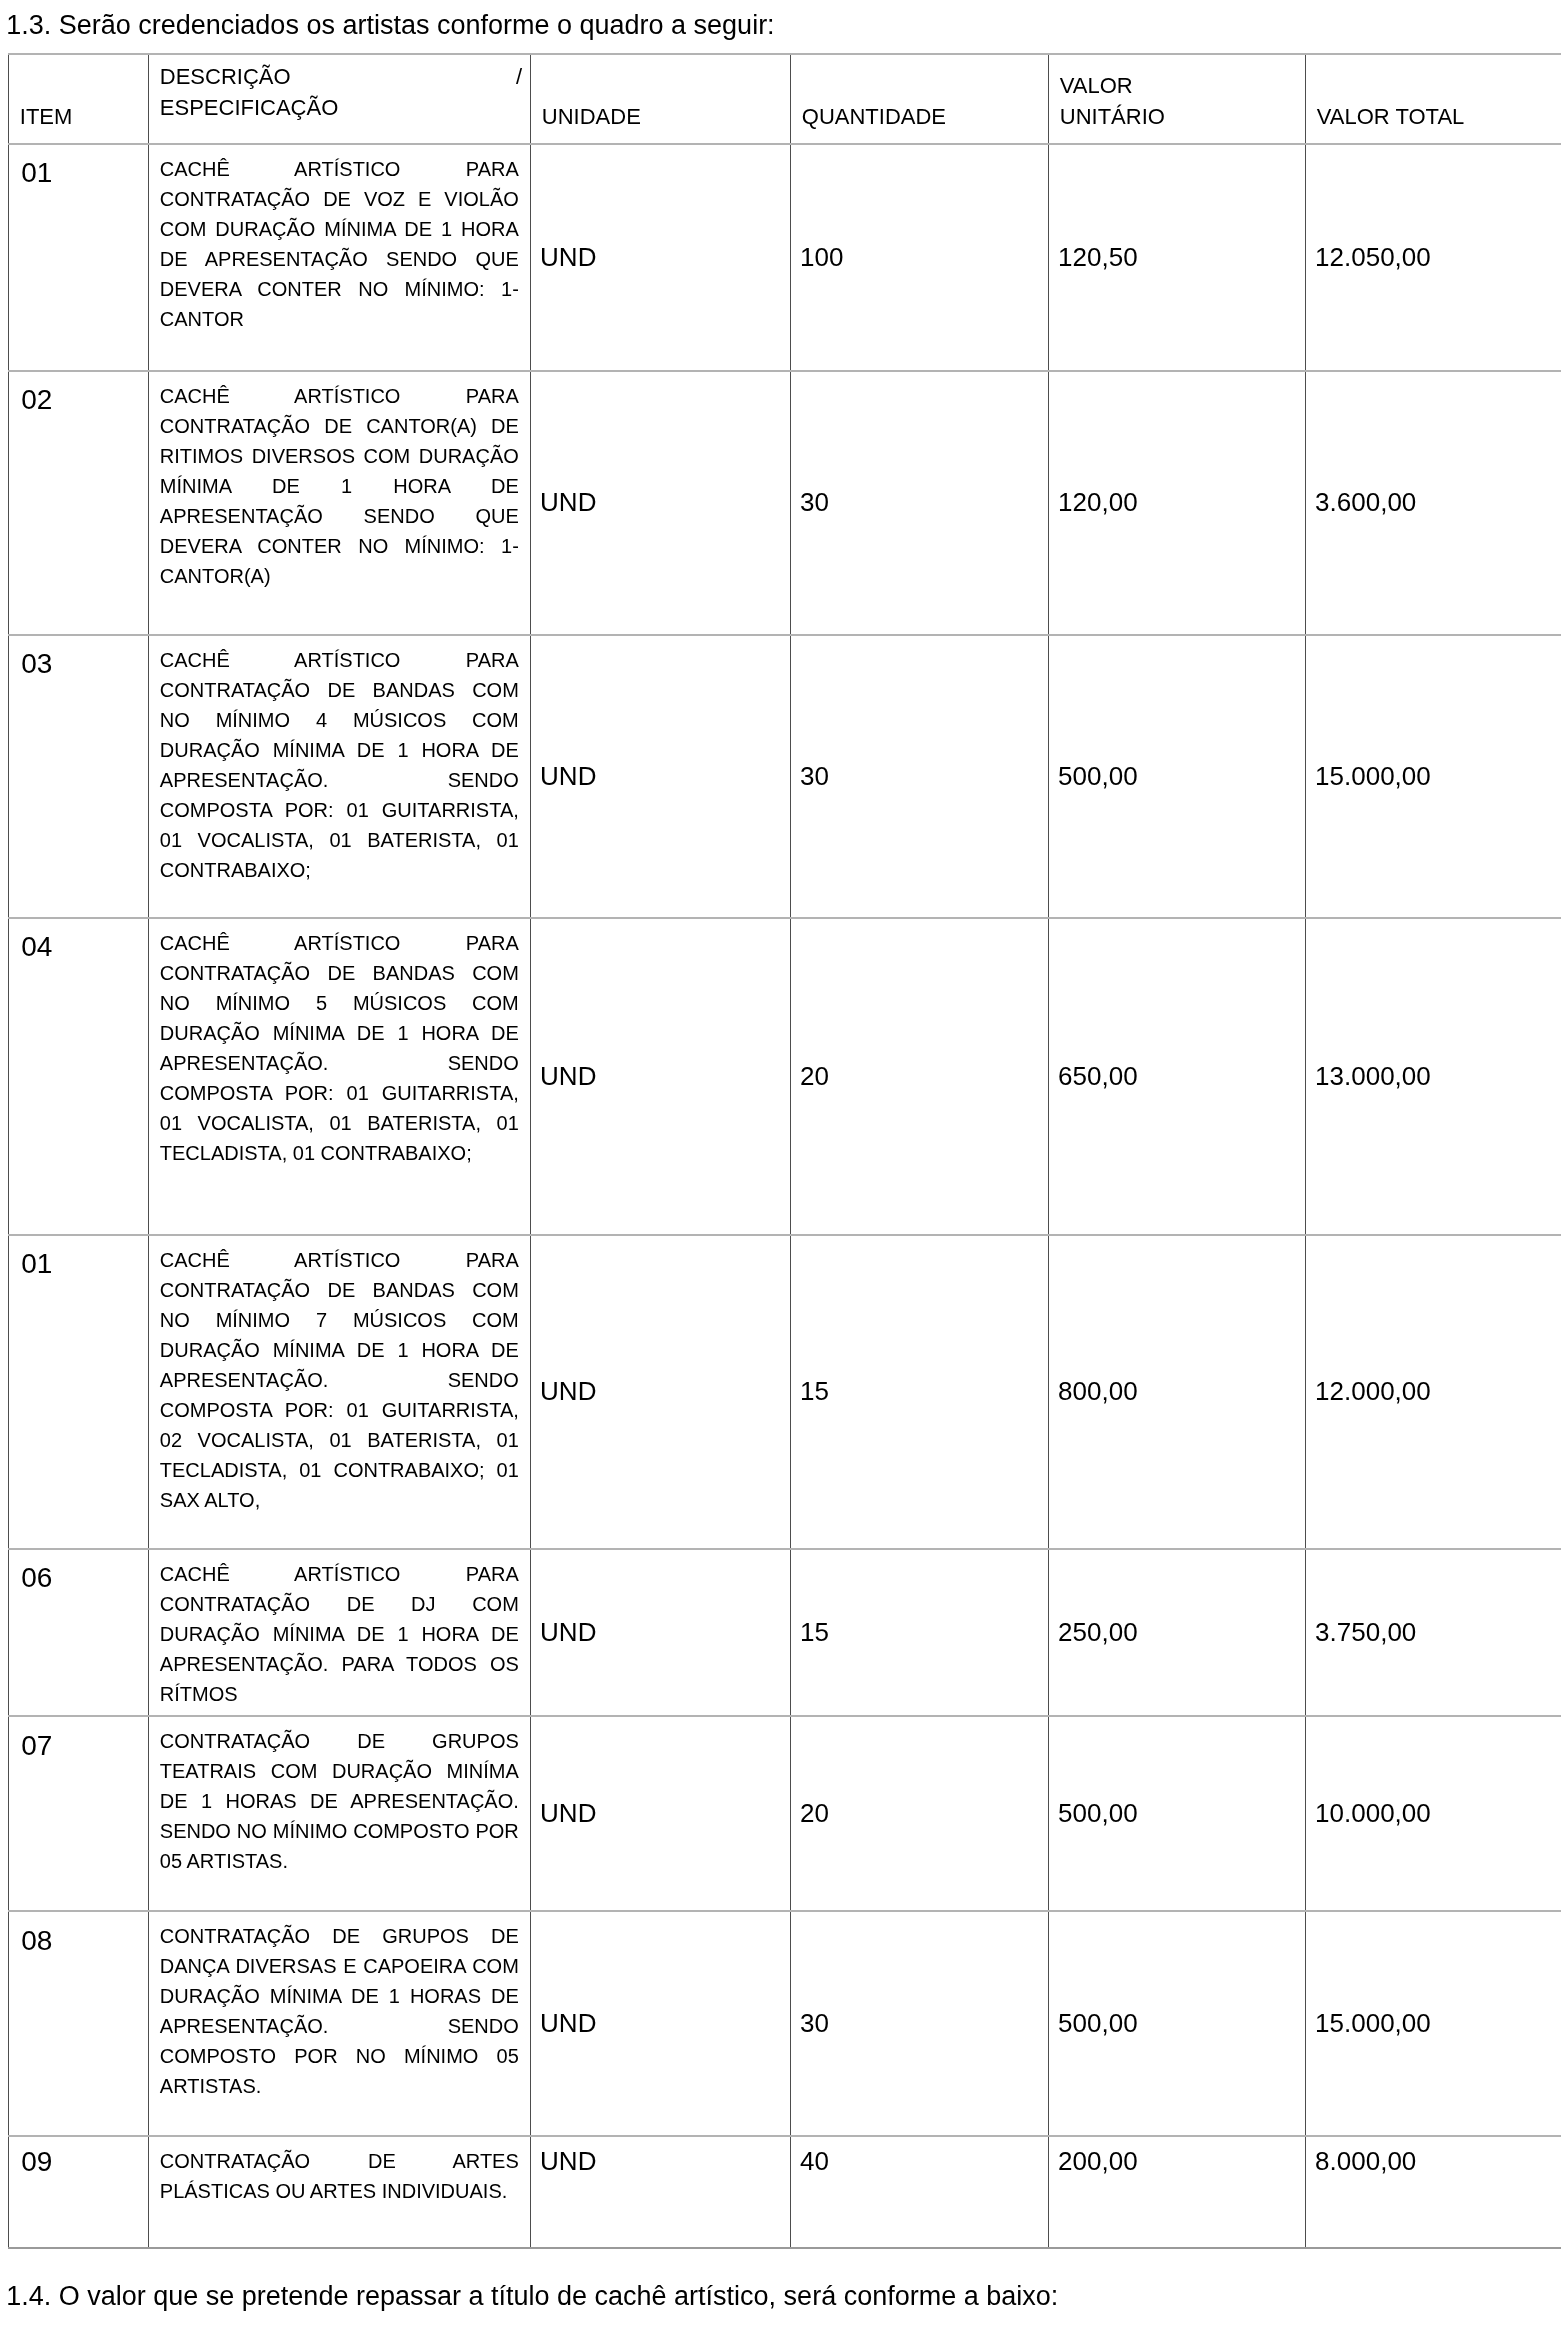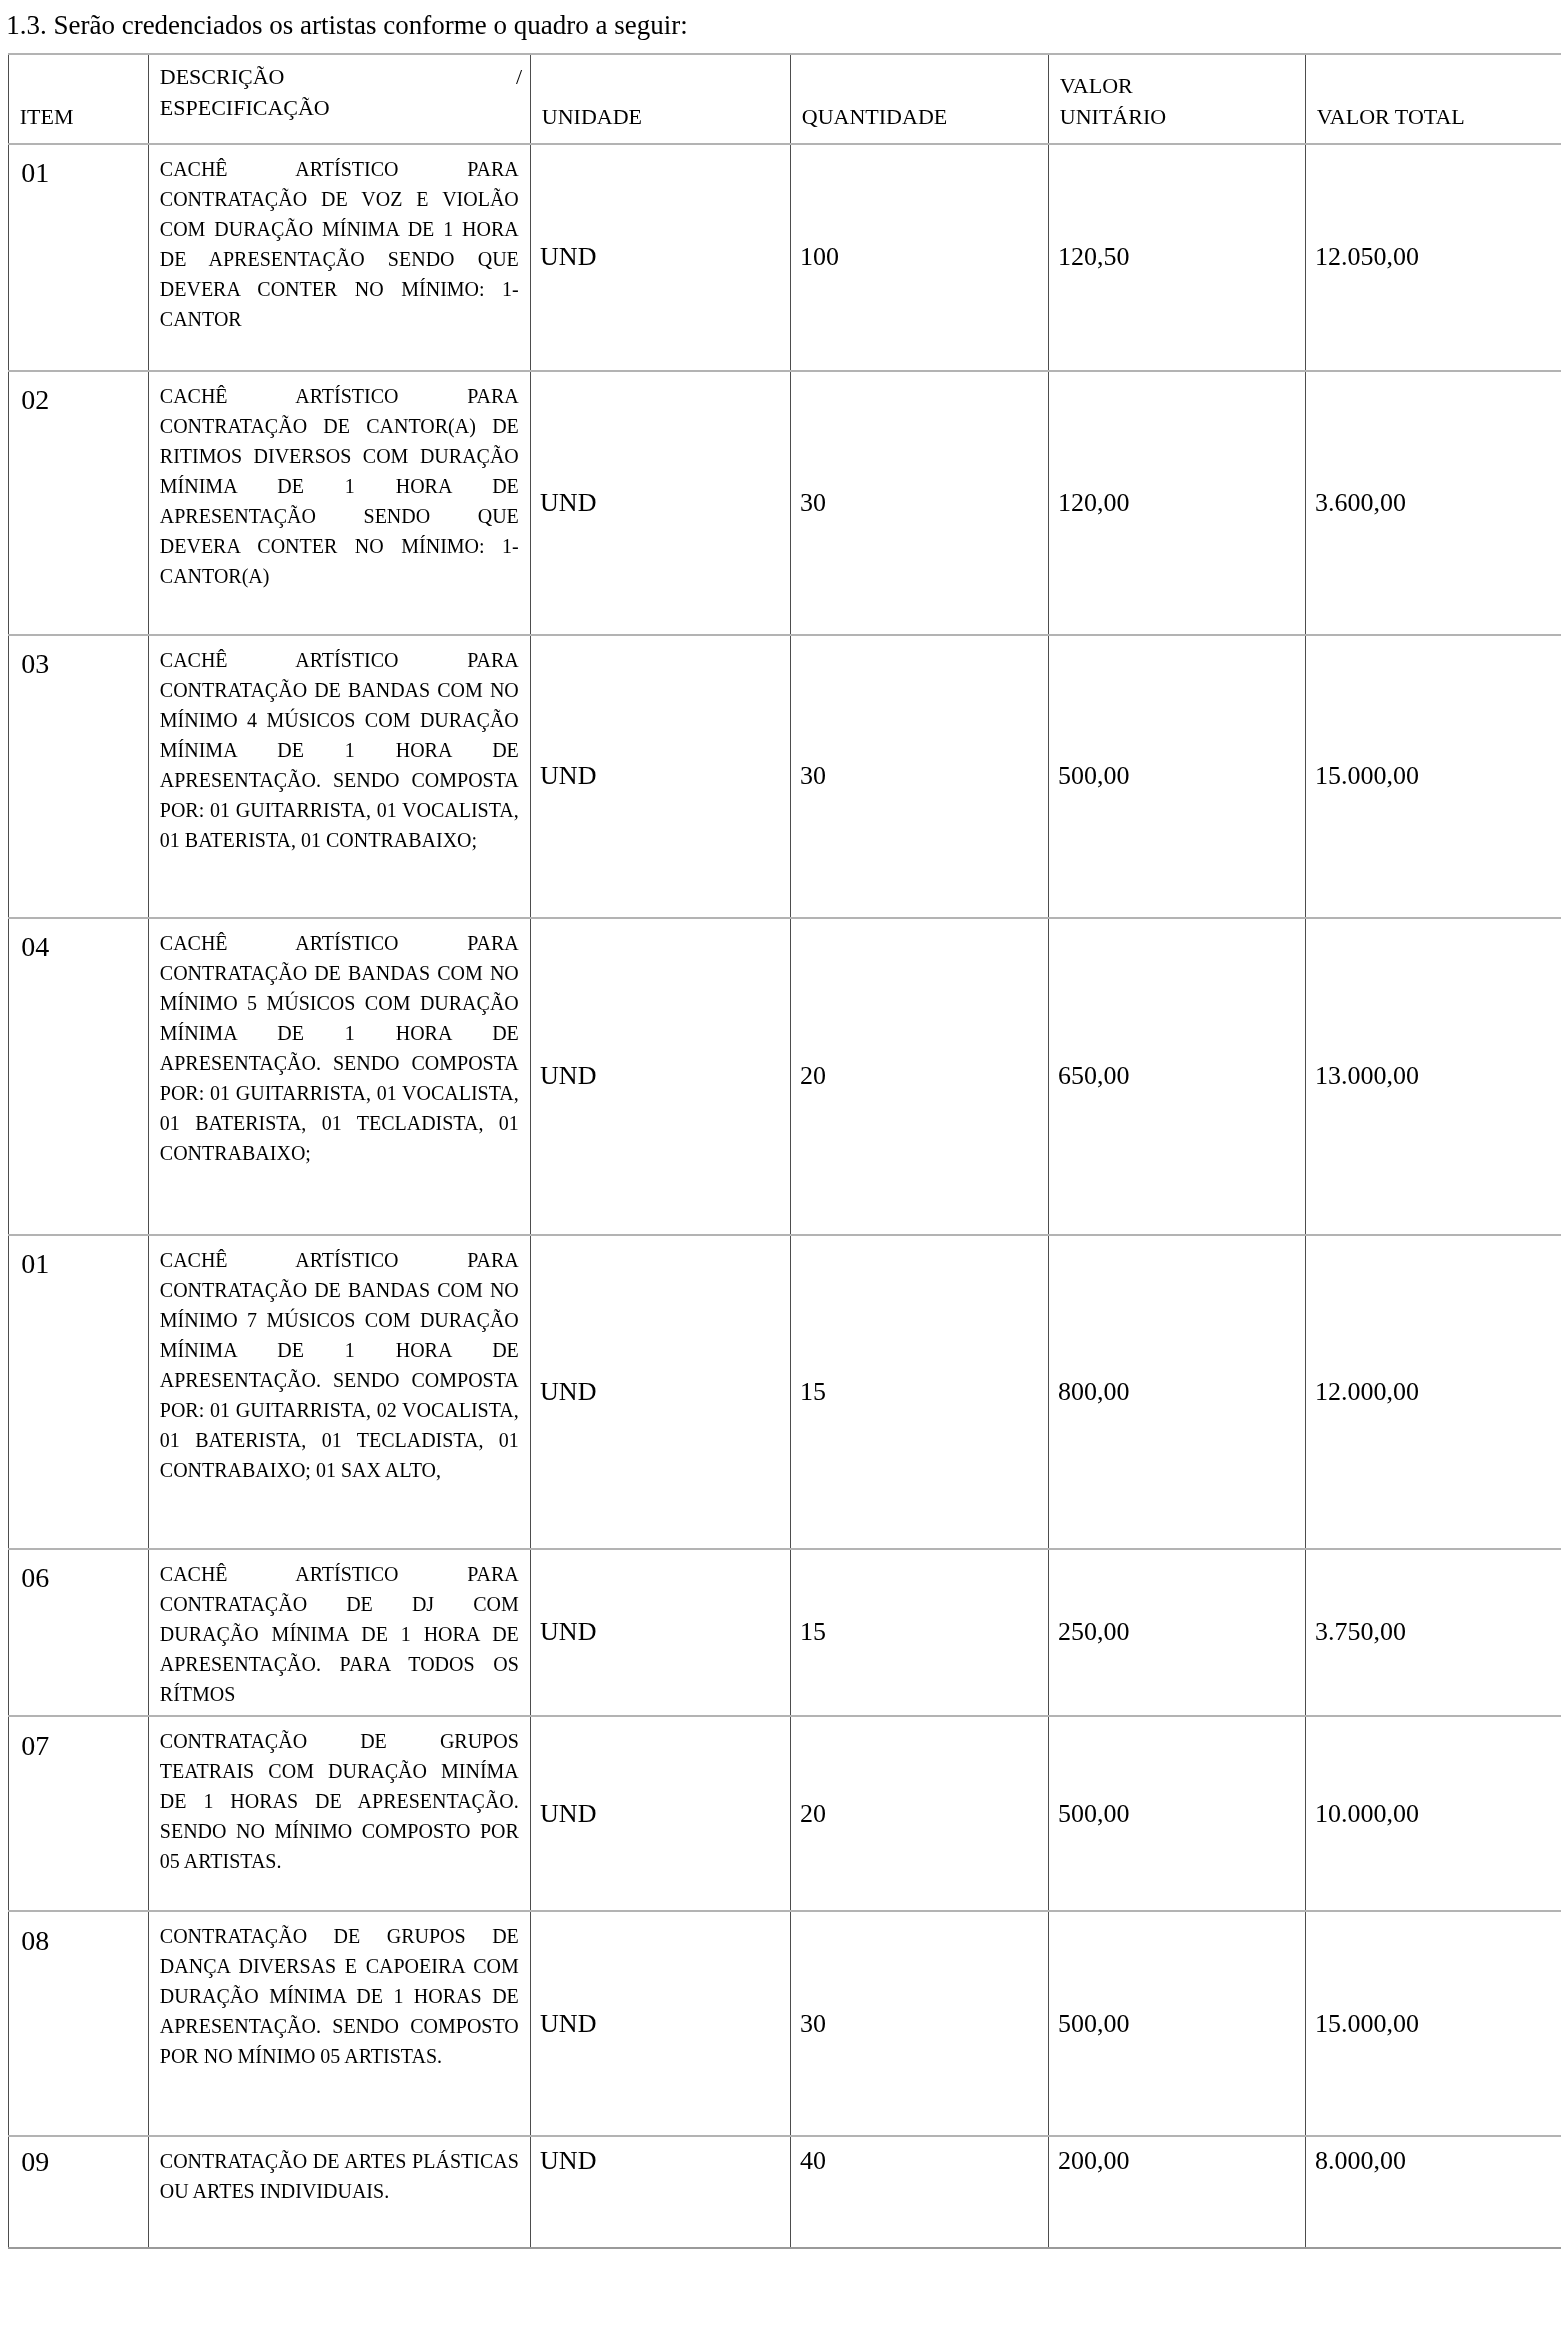--- a/index.html
+++ b/index.html
@@ -3,21 +3,21 @@
 <meta charset="utf-8">
 <style>
   * { box-sizing: border-box; }
   html, body { margin: 0; padding: 0; background: #ffffff; }
   .page {
     position: relative;
     width: 1561px;
     height: 2330px;
     background: #ffffff;
     color: #000000;
-    font-family: Liberation Serif, serif;
+    font-family: Liberation Sans, sans-serif;
     overflow: hidden;
   }
   .intro {
     margin: 0;
     padding: 9.3px 0 0 6.2px;
     font-size: 27px;
     line-height: 1.2;
   }
   table.quadro {
     border-collapse: collapse;
@@ -182,15 +182,16 @@
           <td class="col-item">09</td>
           <td class="col-desc">CONTRATAÇÃO DE ARTES PLÁSTICAS OU ARTES INDIVIDUAIS.</td>
           <td class="col-und">UND</td>
           <td class="col-qtd">40</td>
           <td class="col-vu">200,00</td>
           <td class="col-vt">8.000,00</td>
         </tr>
       </tbody>
   </table>
 
+  <p class="footer-line">1.4. O valor que se pretende repassar a título de cachê artístico, será conforme a baixo:</p>
 
 </div>
 
 
 </body></html>

